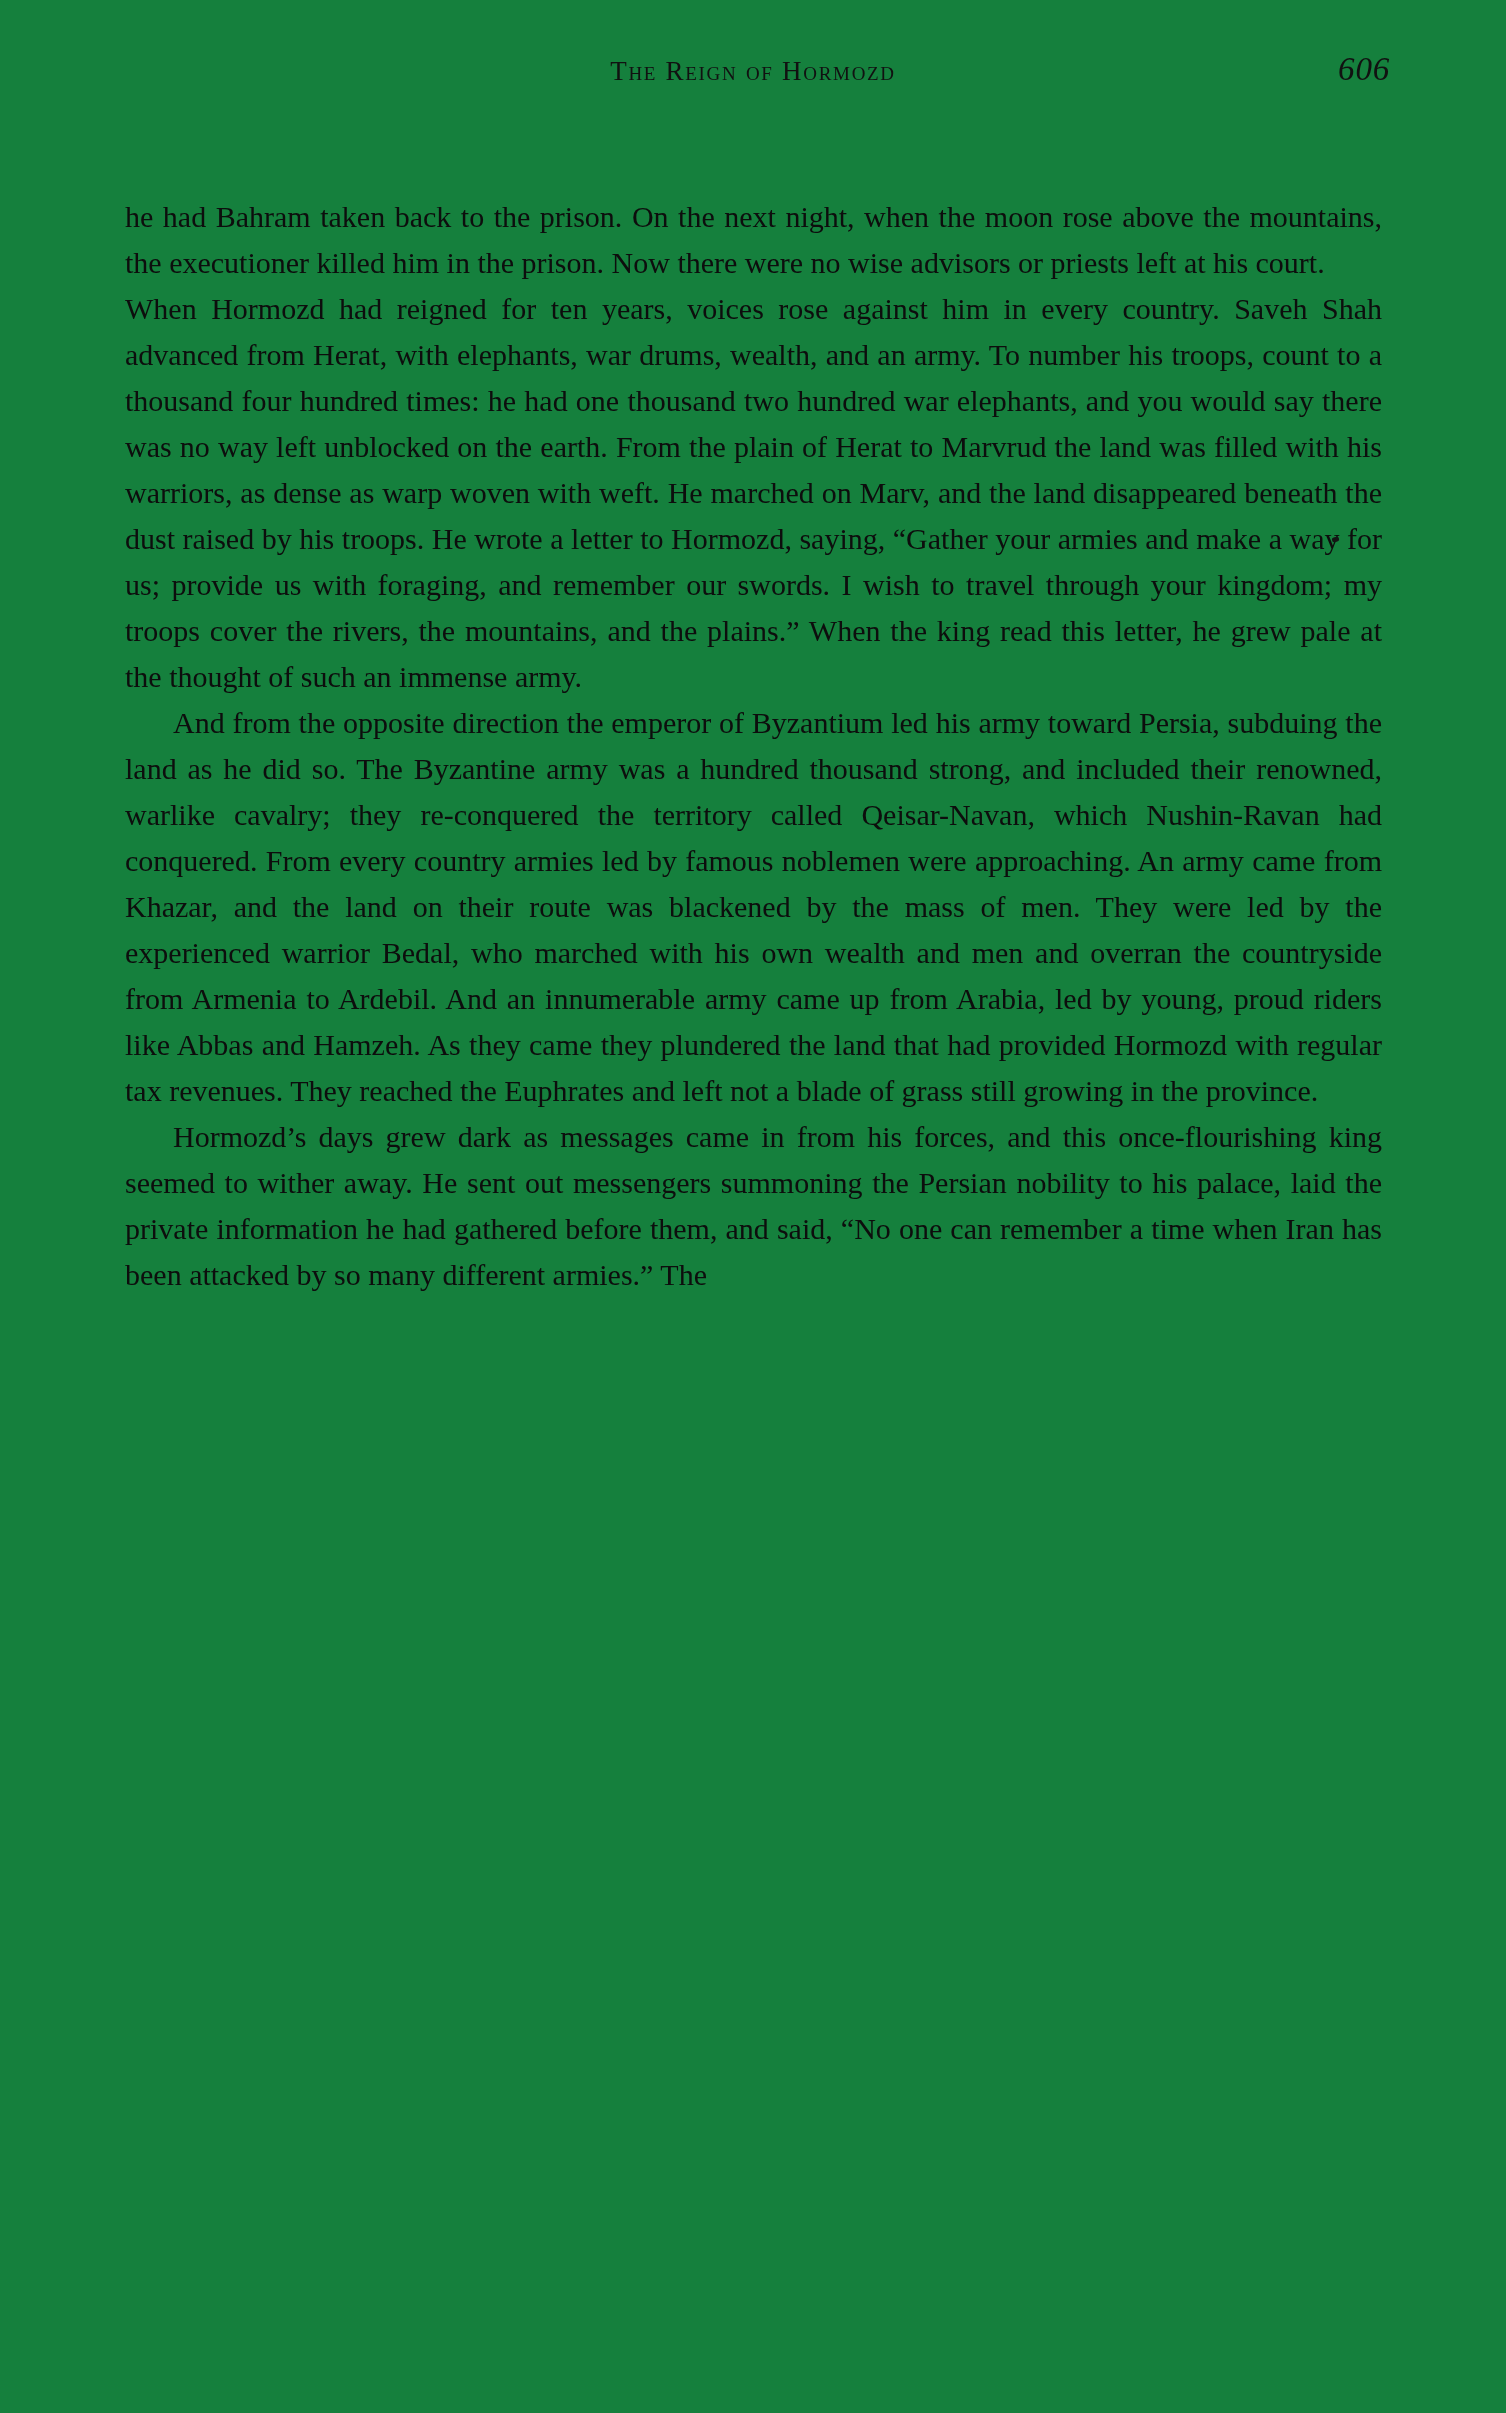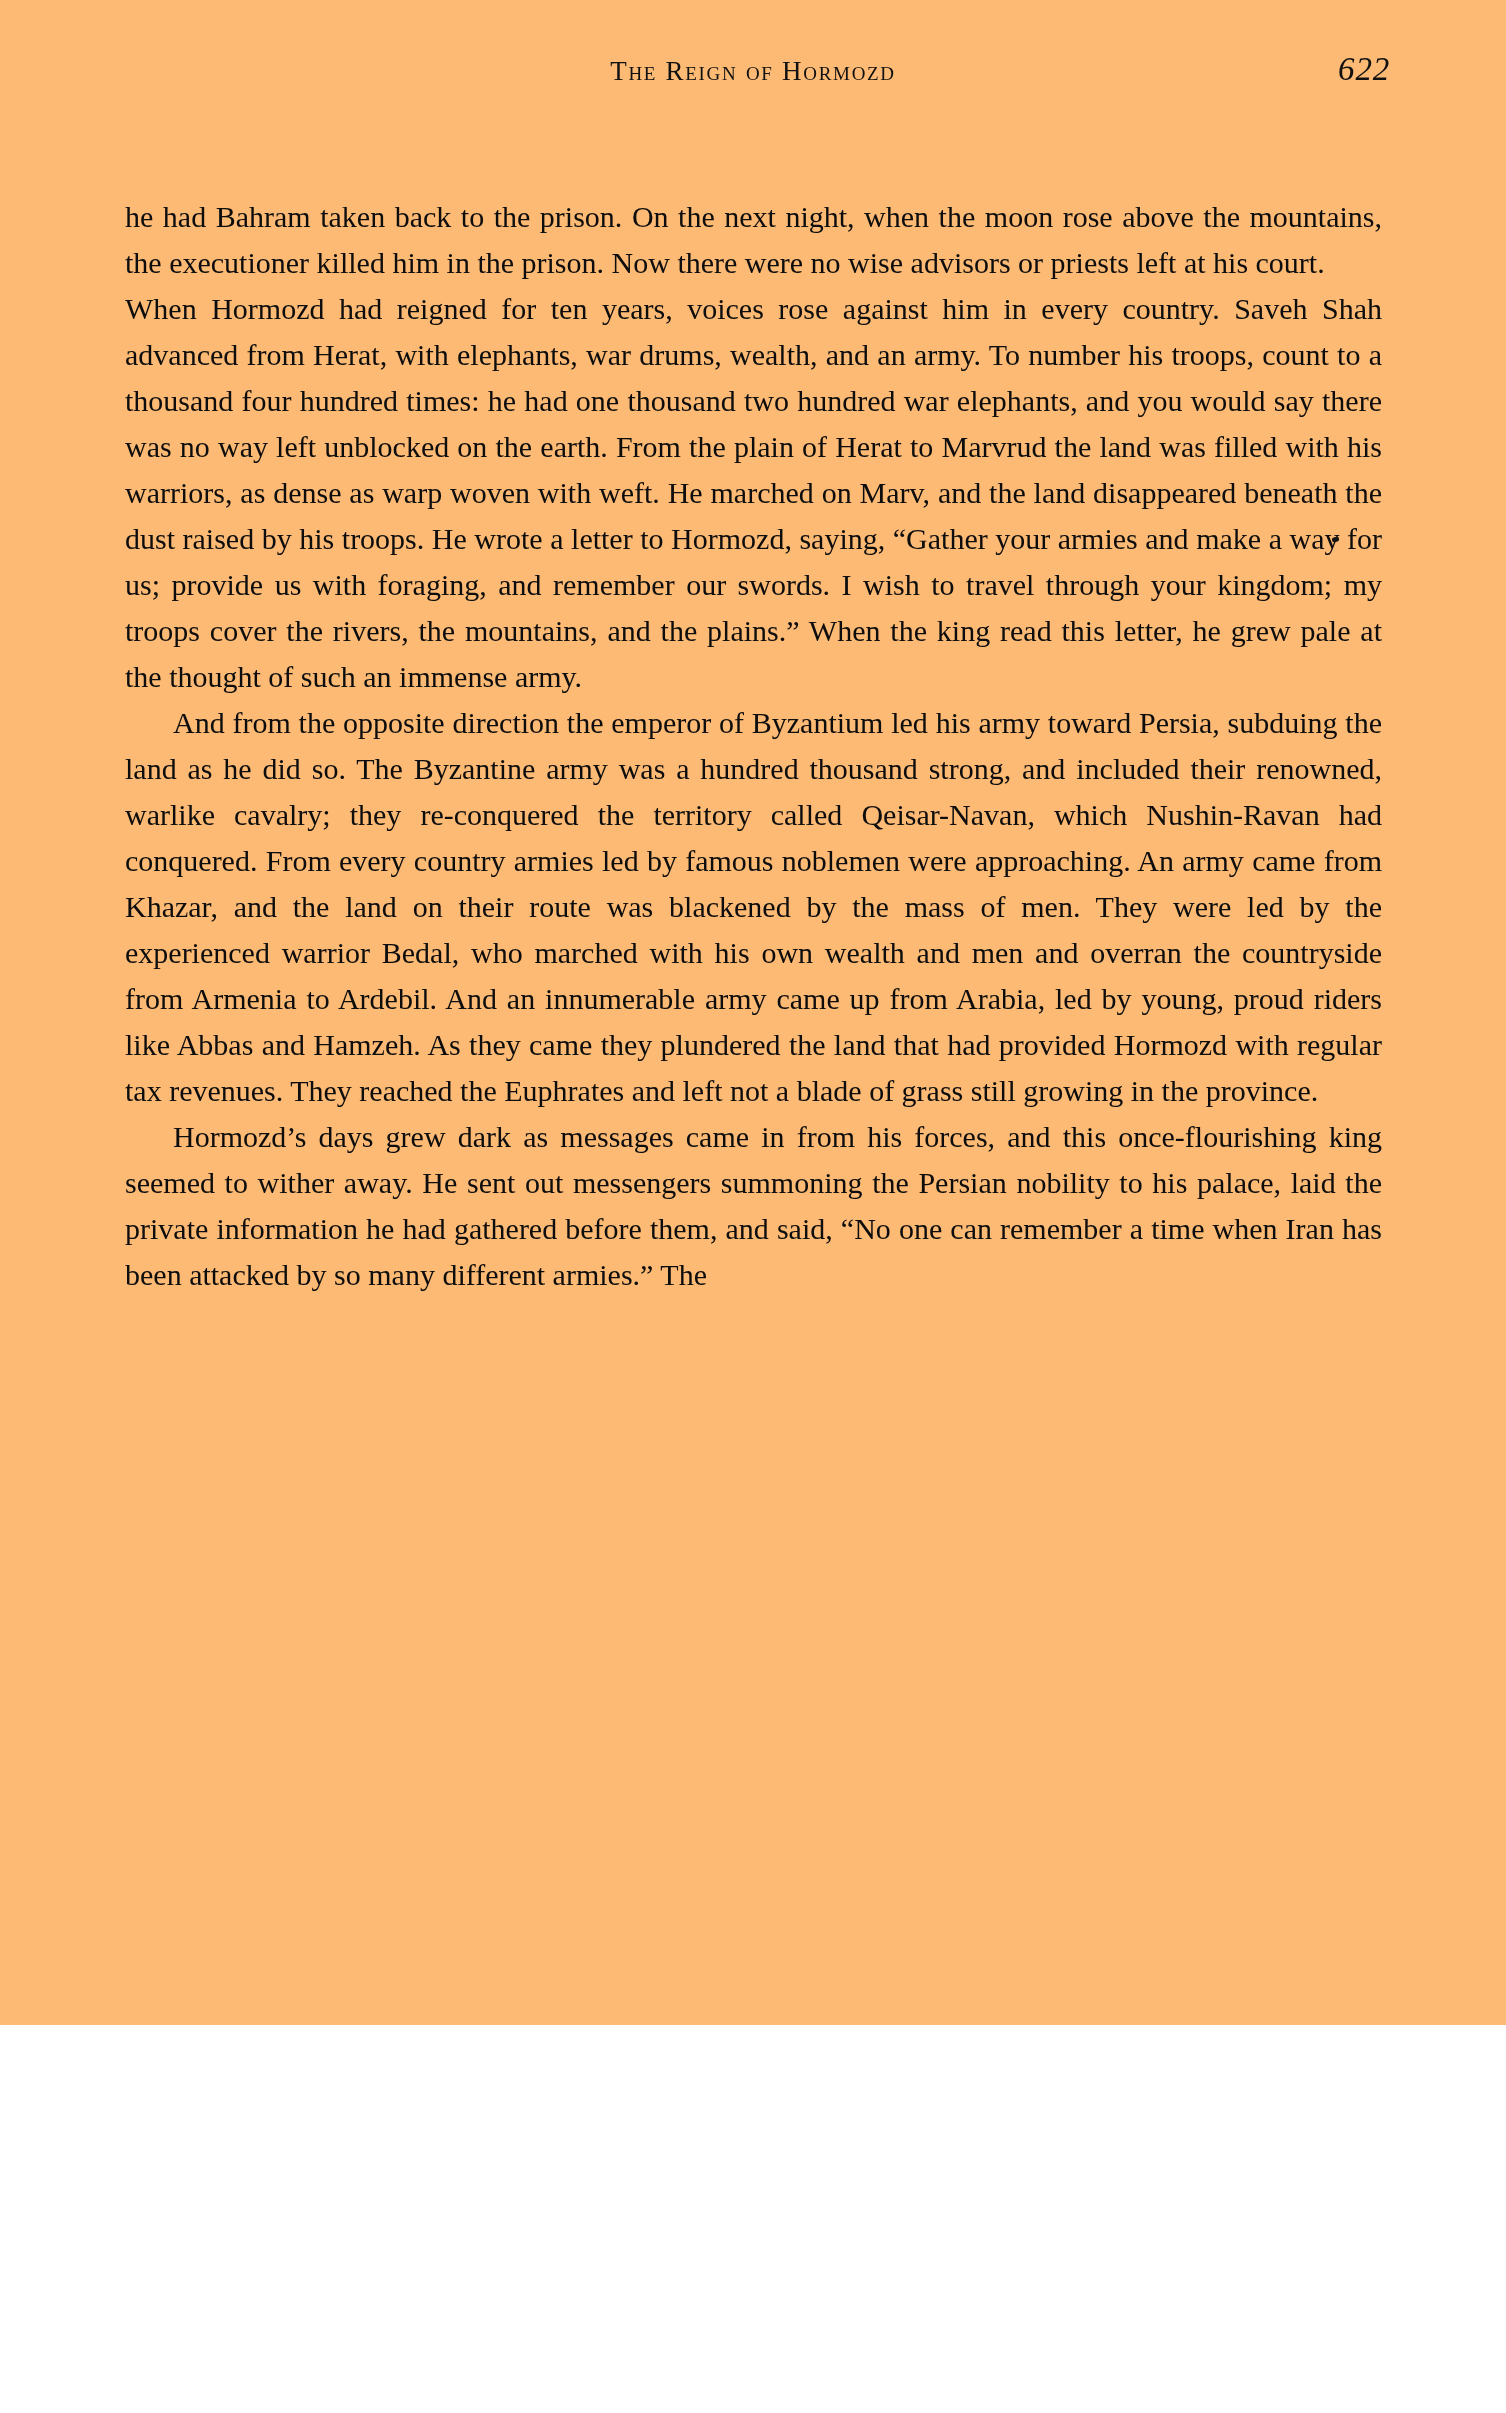--- a/index.html
+++ b/index.html
@@ -7,22 +7,22 @@
     padding: 0;
     background: #ffffff;
   }
   body {
     font-family: "Liberation Serif", "DejaVu Serif", serif;
     color: #0a0a0a;
   }
   .page {
     position: relative;
     width: 1506px;
-    height: 2025px;
-    background: #fdba74;
+    height: 2413px;
+    background: #15803d;
     overflow: hidden;
     box-sizing: border-box;
   }
 
   
   .running-head {
     position: absolute;
     top: 56px;
     left: 0;
     width: 1506px;
@@ -94,21 +94,21 @@
   }
   .speck-a { top: 537px; left: 1332px; }
 </style>
 </head>
 <body>
 
 <div class="page">
 
   <div class="running-head">
     <div class="head-title">The Reign of Hormozd</div>
-    <div class="folio">622</div>
+    <div class="folio">606</div>
   </div>
 
   <div class="text-block">
 
     <p class="body-par">he had Bahram taken back to the prison. On the next night, when the moon rose above the mountains, the executioner killed him in the prison. Now there were no wise advisors or priests left at his court.</p>
 
 
     <p class="body-par">When Hormozd had reigned for ten years, voices rose against him in every country. Saveh Shah advanced from Herat, with elephants, war drums, wealth, and an army. To number his troops, count to a thousand four hundred times: he had one thousand two hundred war elephants, and you would say there was no way left unblocked on the earth. From the plain of Herat to Marvrud the land was filled with his warriors, as dense as warp woven with weft. He marched on Marv, and the land disappeared beneath the dust raised by his troops. He wrote a letter to Hormozd, saying, “Gather your armies and make a way for us; provide us with foraging, and remember our swords. I wish to travel through your kingdom; my troops cover the rivers, the mountains, and the plains.” When the king read this letter, he grew pale at the thought of such an immense army.</p>
 
     <p class="body-par indent">And from the opposite direction the emperor of Byzantium led his army toward Persia, subduing the land as he did so. The Byzantine army was a hundred thousand strong, and included their renowned, warlike cavalry; they re-conquered the territory called Qeisar-Navan, which Nushin-Ravan had conquered. From every country armies led by famous noblemen were approaching. An army came from Khazar, and the land on their route was blackened by the mass of men. They were led by the experienced warrior Bedal, who marched with his own wealth and men and overran the countryside from Armenia to Ardebil. And an innumerable army came up from Arabia, led by young, proud riders like Abbas and Hamzeh. As they came they plundered the land that had provided Hormozd with regular tax revenues. They reached the Euphrates and left not a blade of grass still growing in the province.</p>

